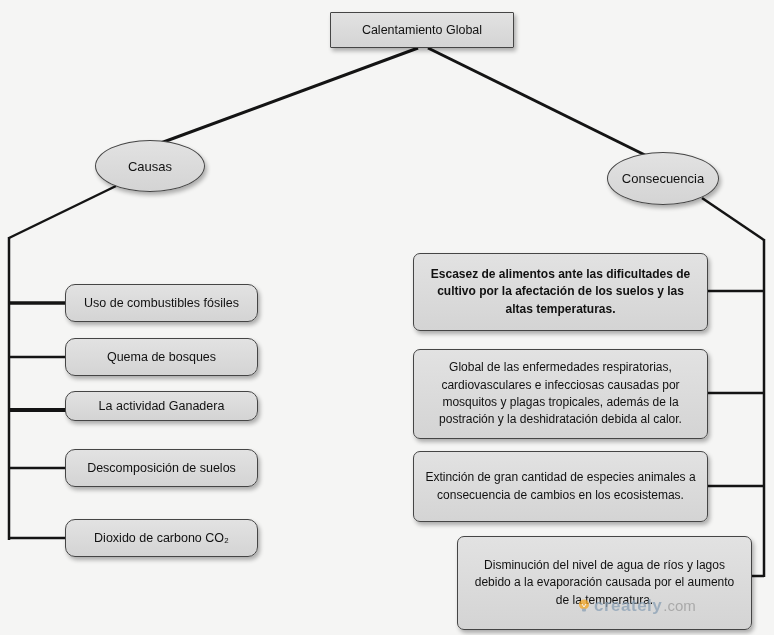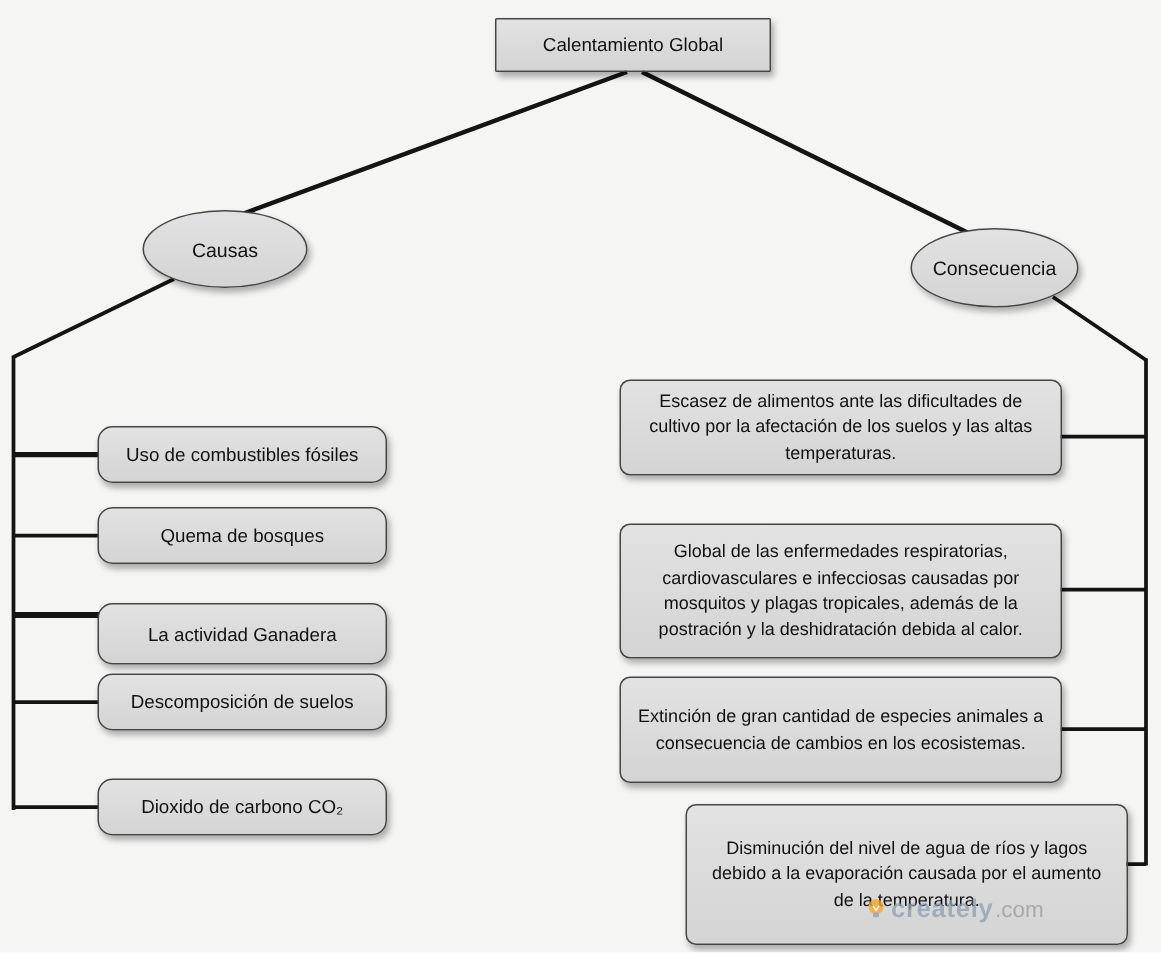--- a/index.html
+++ b/index.html
@@ -53,32 +53,32 @@
   }
   .cause-box {
     left: 65px;
     width: 193px; height: 38px;
     border-radius: 10px;
     font-size: 12.5px;
     padding: 2px 16px;
   }
   .c0 { top: 284px; }
   .c1 { top: 338px; }
-  .c2 { top: 402px; height: 41px; }
+  .c2 { top: 391px; height: 30px; }
   .c3 { top: 449px; }
   .c4 { top: 519px; }
   .effect-box {
     left: 413px;
     width: 295px;
     border-radius: 7px;
     font-size: 12px;
     line-height: 1.45;
     padding: 4px 10px;
   }
-  .e0 { top: 253px; height: 64px; }
+  .e0 { top: 253px; height: 78px; font-weight: bold; }
   .e1 { top: 349px; height: 90px; }
   .e2 { top: 451px; height: 71px; }
   .e3 { top: 536px; height: 94px; margin-left: 44px; }
   .watermark {
     position: absolute;
     left: 576px; top: 596px;
     display: flex;
     align-items: baseline;
     opacity: 0.75;
     font-size: 17px;

